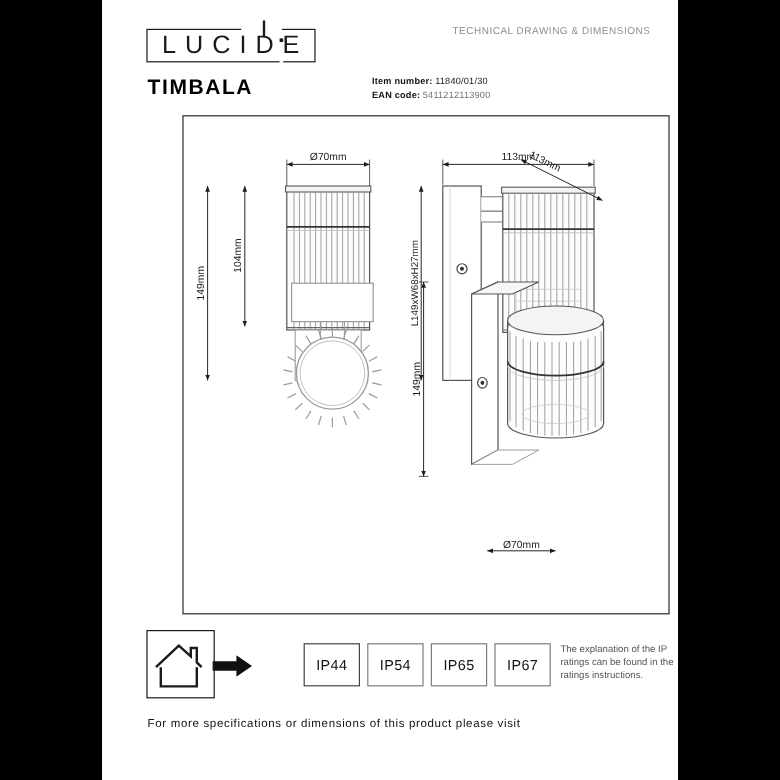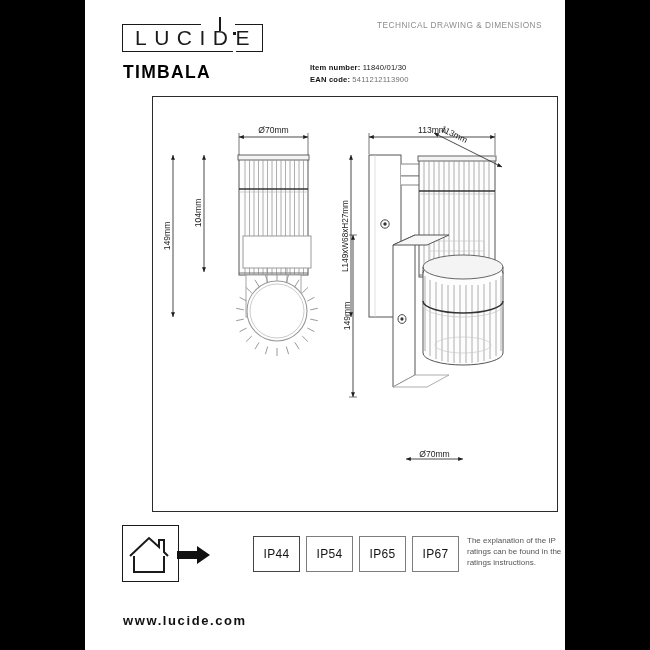--- a/index.html
+++ b/index.html
@@ -328,14 +328,14 @@
     <svg style="position:absolute; left:55px; top:21px;" width="33" height="18" viewBox="0 0 33 18">
       <path d="M0 5 L20 5 L20 0 L33 9 L20 18 L20 13 L0 13 Z" fill="#111"></path>
     </svg>
     <div class="ip-chip sel" style="left:88px;">IP44</div>
     <div class="ip-chip" style="left:141px;">IP54</div>
     <div class="ip-chip" style="left:194px;">IP65</div>
     <div class="ip-chip" style="left:247px;">IP67</div>
     <div id="ip-note">The explanation of the IP ratings can be found in the ratings instructions.</div>
   </div>
 
-  <div id="foot-2">www.lucide.com</div>
+  <div id="foot-1">For more specifications or dimensions of this product please visit</div>
 </div>
 
 </body></html>

